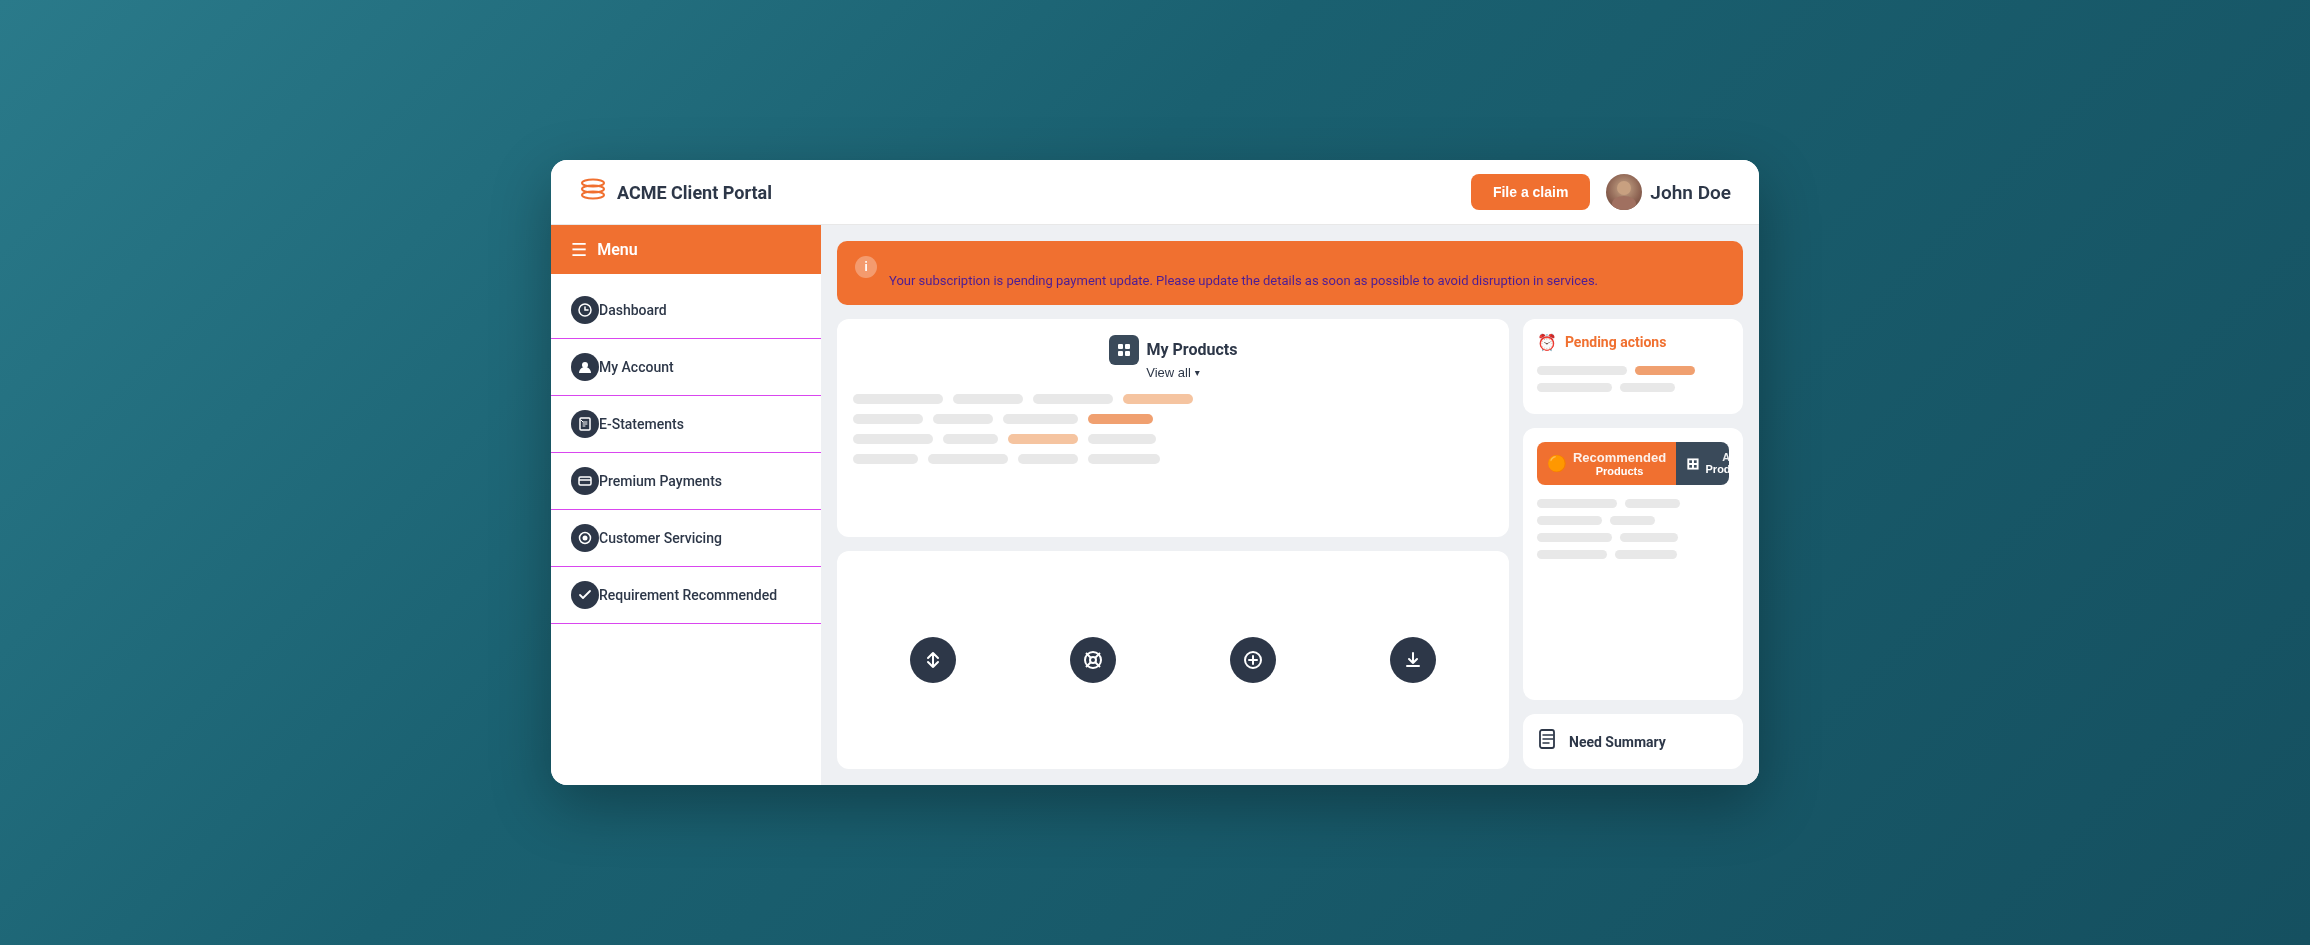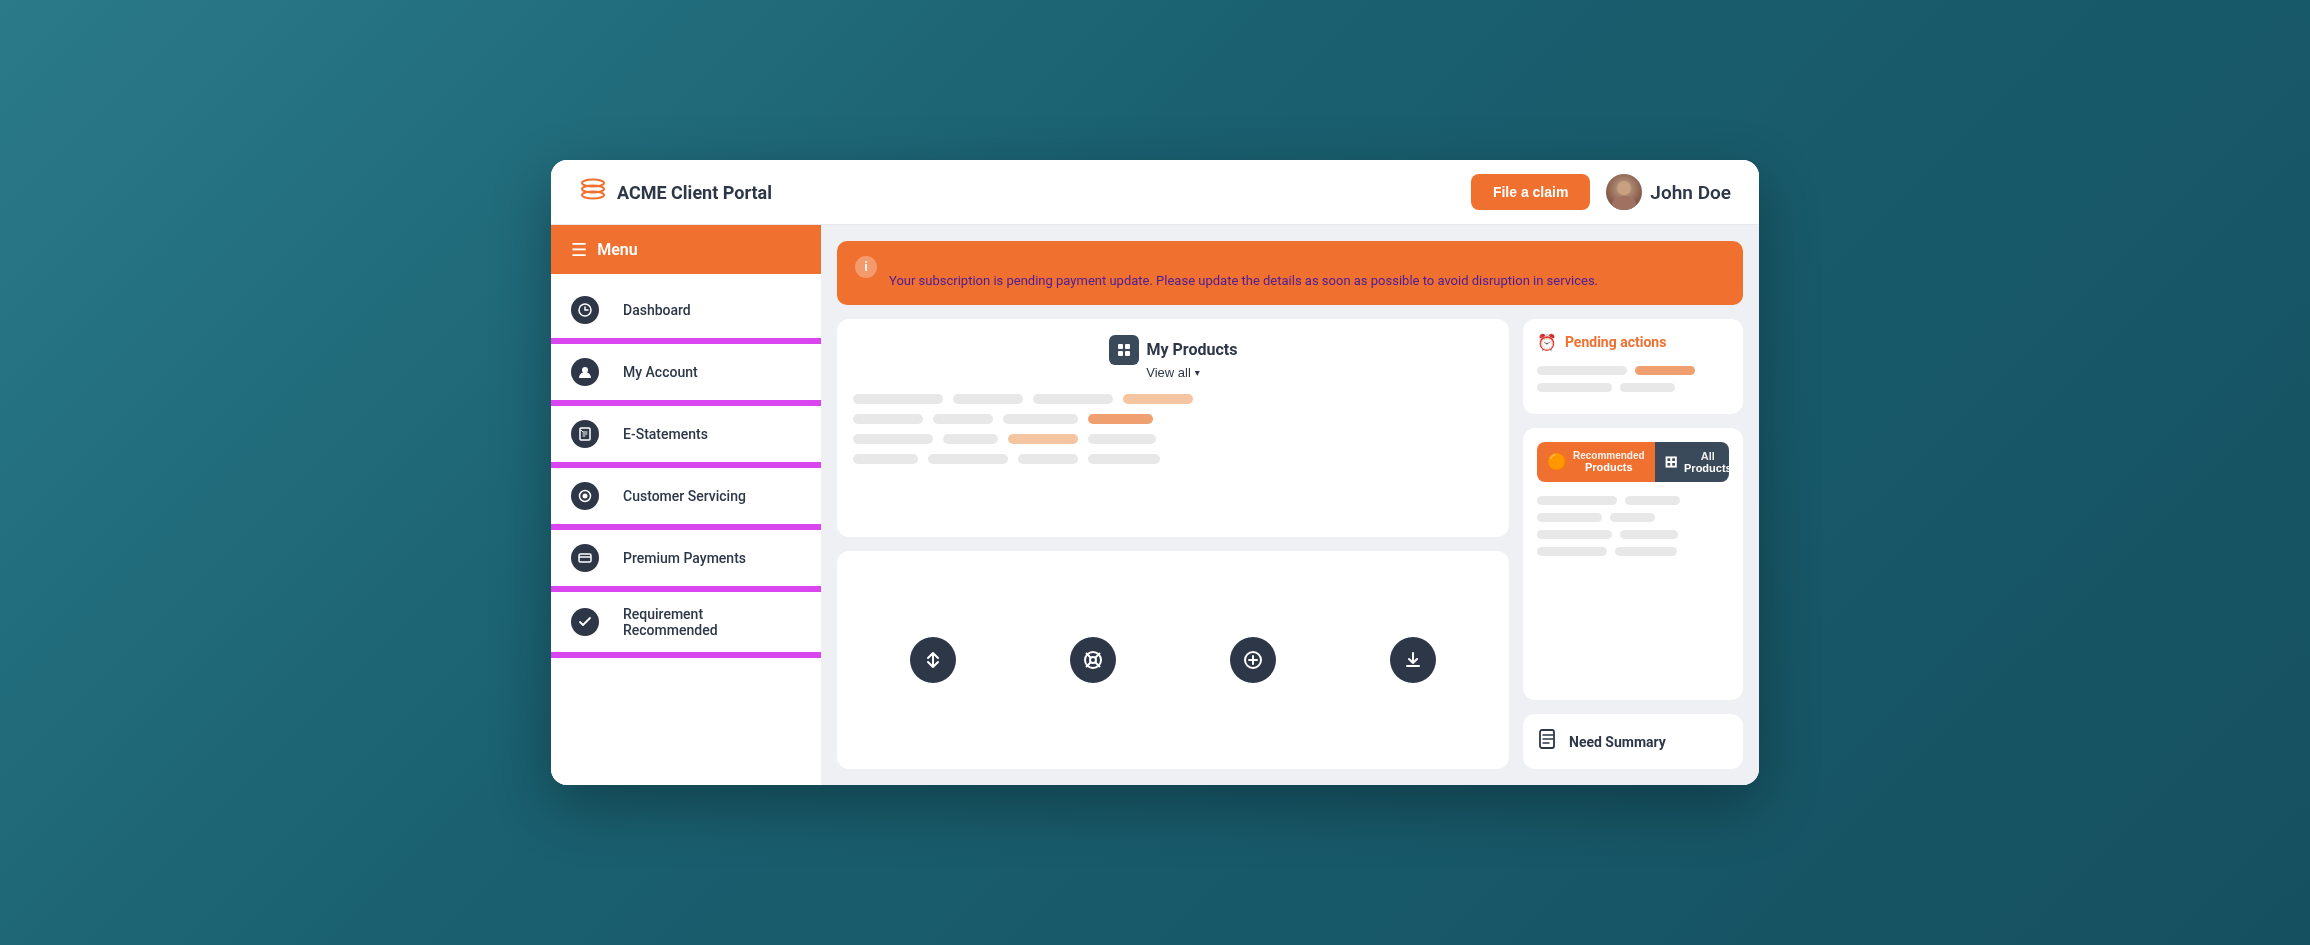--- a/index.html
+++ b/index.html
@@ -112,24 +112,24 @@
       color: white;
       font-size: 16px;
       font-weight: 600;
     }
     .sidebar-nav {
       padding: 8px 0;
     }
     .sidebar-item {
       display: flex;
       align-items: center;
-      gap: 24px;
+      gap: 0;
       padding: 14px 20px;
       cursor: pointer;
-      border-bottom: 6px solid #d946ef;
+      border-bottom: 1px solid #d946ef;
     }
     .sidebar-item-icon {
       width: 28px;
       height: 28px;
       background: #2d3748;
       border-radius: 50%;
       display: flex;
       align-items: center;
       justify-content: center;
       color: white;
@@ -433,34 +433,34 @@
               <rect x="2" y="1" width="10" height="12" rx="1" stroke="white" stroke-width="1.5"></rect>
               <path d="M5 5 L9 5 M5 7 L9 7 M5 9 L7 9" stroke="white" stroke-width="1" stroke-linecap="round"></path>
               <path d="M3 3 L5 5" stroke="white" stroke-width="1" stroke-linecap="round"></path>
             </svg>
           </div>
           <span class="sidebar-item-label">E-Statements</span>
         </div>
         <div class="sidebar-item">
           <div class="sidebar-item-icon">
             <svg width="14" height="14" viewBox="0 0 14 14" fill="none">
+              <rect x="1" y="3" width="12" height="8" rx="1.5" stroke="white" stroke-width="1.5"></rect>
+              <line x1="1" y1="6" x2="13" y2="6" stroke="white" stroke-width="1.5"></line>
+            </svg>
+          </div>
+          <span class="sidebar-item-label">Premium Payments</span>
+        </div>
+        <div class="sidebar-item">
+          <div class="sidebar-item-icon">
+            <svg width="14" height="14" viewBox="0 0 14 14" fill="none">
               <circle cx="7" cy="7" r="5.5" stroke="white" stroke-width="1.5"></circle>
               <circle cx="7" cy="7" r="2.5" fill="white"></circle>
             </svg>
           </div>
           <span class="sidebar-item-label">Customer Servicing</span>
-        </div>
-        <div class="sidebar-item">
-          <div class="sidebar-item-icon">
-            <svg width="14" height="14" viewBox="0 0 14 14" fill="none">
-              <rect x="1" y="3" width="12" height="8" rx="1.5" stroke="white" stroke-width="1.5"></rect>
-              <line x1="1" y1="6" x2="13" y2="6" stroke="white" stroke-width="1.5"></line>
-            </svg>
-          </div>
-          <span class="sidebar-item-label">Premium Payments</span>
         </div>
         <div class="sidebar-item">
           <div class="sidebar-item-icon">
             <svg width="14" height="14" viewBox="0 0 14 14" fill="none">
               <path d="M2 7 L5 10 L12 3" stroke="white" stroke-width="1.8" stroke-linecap="round" stroke-linejoin="round"></path>
             </svg>
           </div>
           <span class="sidebar-item-label">Requirement Recommended</span>
         </div>
       </nav>
@@ -569,21 +569,21 @@
               <div class="skeleton-bar" style="width:75px; height:9px;"></div>
               <div class="skeleton-bar" style="width:55px; height:9px;"></div>
             </div>
           </div>
 
           <div class="products-card">
             <div class="products-tabs">
               <button class="tab-btn active">
                 <span style="font-size:16px;">🟠</span>
                 <div>
-                  <span style="font-size:10px; display:block; opacity:0.9;">Recommended</span>
+                  <span style="font-size:13px; display:block; opacity:0.9;">Recommended</span>
                   <span>Products</span>
                 </div>
               </button>
               <button class="tab-btn inactive">
                 <span style="font-size:16px;">⊞</span>
                 <div>
                   <span style="font-size:11px; display:block; opacity:0.9;">All</span>
                   <span>Products</span>
                 </div>
               </button>

